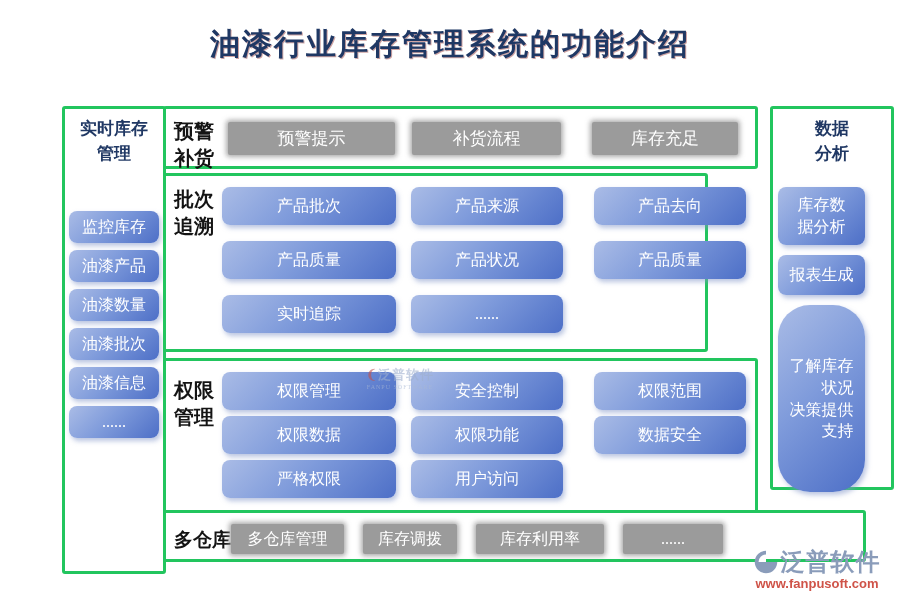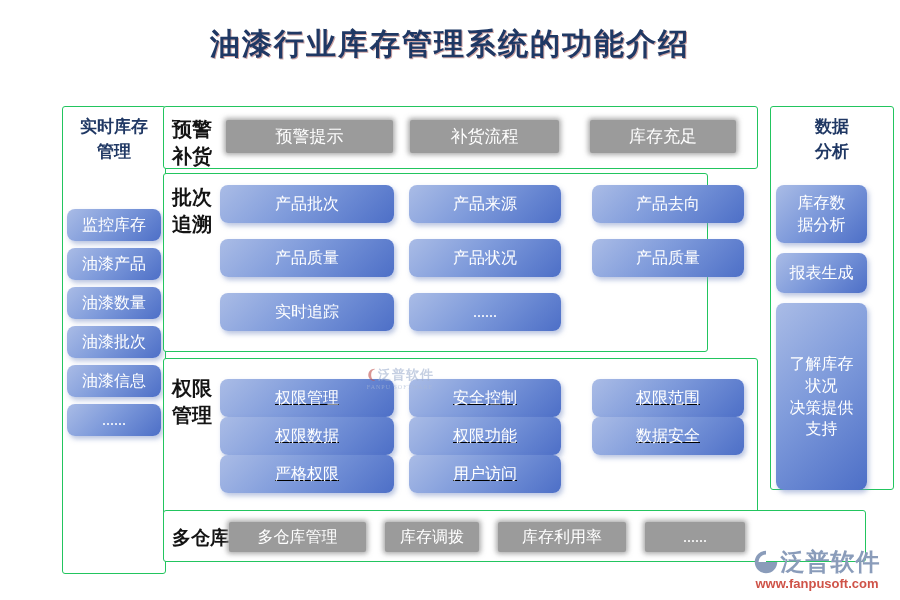--- a/index.html
+++ b/index.html
@@ -4,38 +4,38 @@
 <style>
   html,body{margin:0;padding:0;background:#fff;}
   .stage{position:relative;width:900px;height:600px;background:#fff;overflow:hidden;
          font-family:"Liberation Serif","DejaVu Serif",serif;}
   .pre{white-space:pre-line;}
 
   .title{position:absolute;left:0;top:24px;width:100%;text-align:center;
          font-size:30px;font-weight:bold;color:#1f3864;letter-spacing:2px;
          text-shadow:1px 1px 0 rgba(148,54,52,.45);}
 
-  .panel{position:absolute;background:#fff;border:1px solid #22c55e;border-radius:3px;box-sizing:border-box;}
+  .panel{position:absolute;background:#fff;border:3px solid #22c55e;border-radius:3px;box-sizing:border-box;}
 
   
   .left-panel{left:62px;top:106px;width:104px;height:468px;}
   .right-panel{left:770px;top:106px;width:124px;height:384px;}
   .side-header{margin-top:8px;text-align:center;font-size:17px;font-weight:bold;color:#203864;line-height:1.45;}
   .vstack{position:absolute;left:4px;right:4px;display:flex;flex-direction:column;gap:7px;}
   .left-stack{top:102px;}
   .right-stack{top:78px;left:5px;right:26px;gap:10px;}
 
-  .blue-btn{display:flex;align-items:center;justify-content:center;text-align:center;
+  .blue-btn{display:flex;align-items:center;justify-content:center;text-align:right;
     background:linear-gradient(135deg,#aabce6 0%,#7f9bdb 45%,#4d6fc7 100%);
     color:#fff;border-radius:8px;box-shadow:2px 3px 5px rgba(130,150,200,.55);
     font-size:16px;line-height:1.35;cursor:pointer;}
   .left-stack .blue-btn{height:32px;flex:none;}
   .rb1{height:58px;flex:none;}
   .rb2{height:40px;flex:none;}
-  .rb3{height:187px;flex:none;font-size:16px;}
+  .rb3{height:187px;flex:none;font-size:16px;border-radius:32px;}
 
   
   .sec-alert{left:163px;top:106px;width:595px;height:63px;}
   .sec-batch{left:163px;top:173px;width:545px;height:179px;}
   .sec-perm{left:163px;top:358px;width:595px;height:176px;}
   .sec-wh{left:163px;top:510px;width:703px;height:52px;}
 
   .sec-label{position:absolute;left:8px;font-size:20px;font-weight:bold;color:#141414;line-height:1.35;}
   .lbl-alert{top:9px;}
   .lbl-batch{top:10px;}
@@ -47,30 +47,30 @@
     box-shadow:0 0 5px 2px rgba(150,150,150,.8);cursor:pointer;}
 
   .alert-row{position:absolute;left:62px;top:13px;width:675px;display:flex;}
   .alert-row .gray-btn{height:33px;}
   .ab1{width:167px;margin-left:0;}
   .ab2{width:149px;margin-left:17px;}
   .ab3{width:146px;margin-left:31px;}
 
   .grid{position:absolute;left:56px;display:flex;flex-direction:column;}
   .grid-batch{top:11px;gap:16px;}
-  .grid-perm{top:20px;text-decoration:underline;}
+  .grid-perm{top:11px;gap:6px;}
   .grow{display:flex;}
   .c1{width:174px;}
   .c2{width:152px;margin-left:15px;}
   .c3{width:152px;margin-left:31px;}
   .grid .blue-btn{height:38px;}
 
   .wh-row{position:absolute;left:65px;top:11px;display:flex;gap:19px;}
   .wh-row .gray-btn{height:30px;font-size:16px;}
-  .wb1{width:137px;}.wb2{width:94px;}.wb3{width:109px;}.wb4{width:128px;}.wb5{width:100px;}
+  .wb1{width:113px;}.wb2{width:94px;}.wb3{width:109px;}.wb4{width:128px;}.wb5{width:100px;}
 
   
   .watermark{position:absolute;left:345px;top:366px;width:110px;text-align:center;
     color:#9fb0cf;opacity:.6;pointer-events:none;z-index:3;}
   .watermark .wm-main{font-size:13px;font-weight:bold;letter-spacing:1px;}
   .watermark .wm-sub{font-size:6px;letter-spacing:1px;color:#a8b8d4;}
   .wm-dot{color:#c0504d;font-weight:bold;}
 
   
   .logo{position:absolute;right:8px;top:546px;width:150px;text-align:center;z-index:5;background:transparent;}

